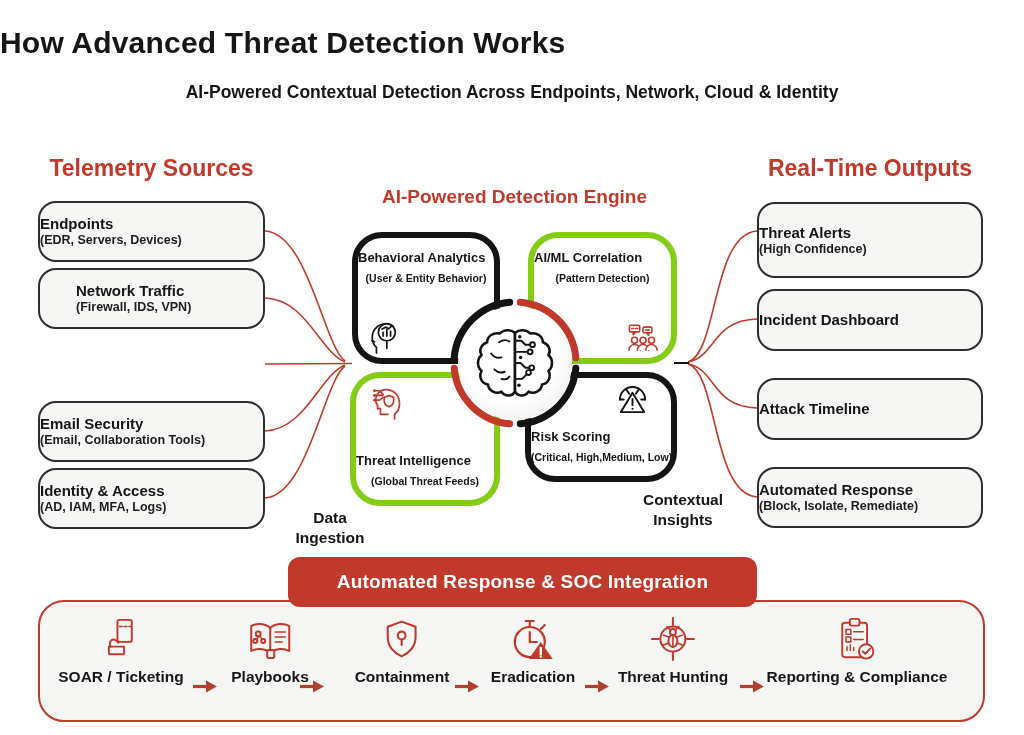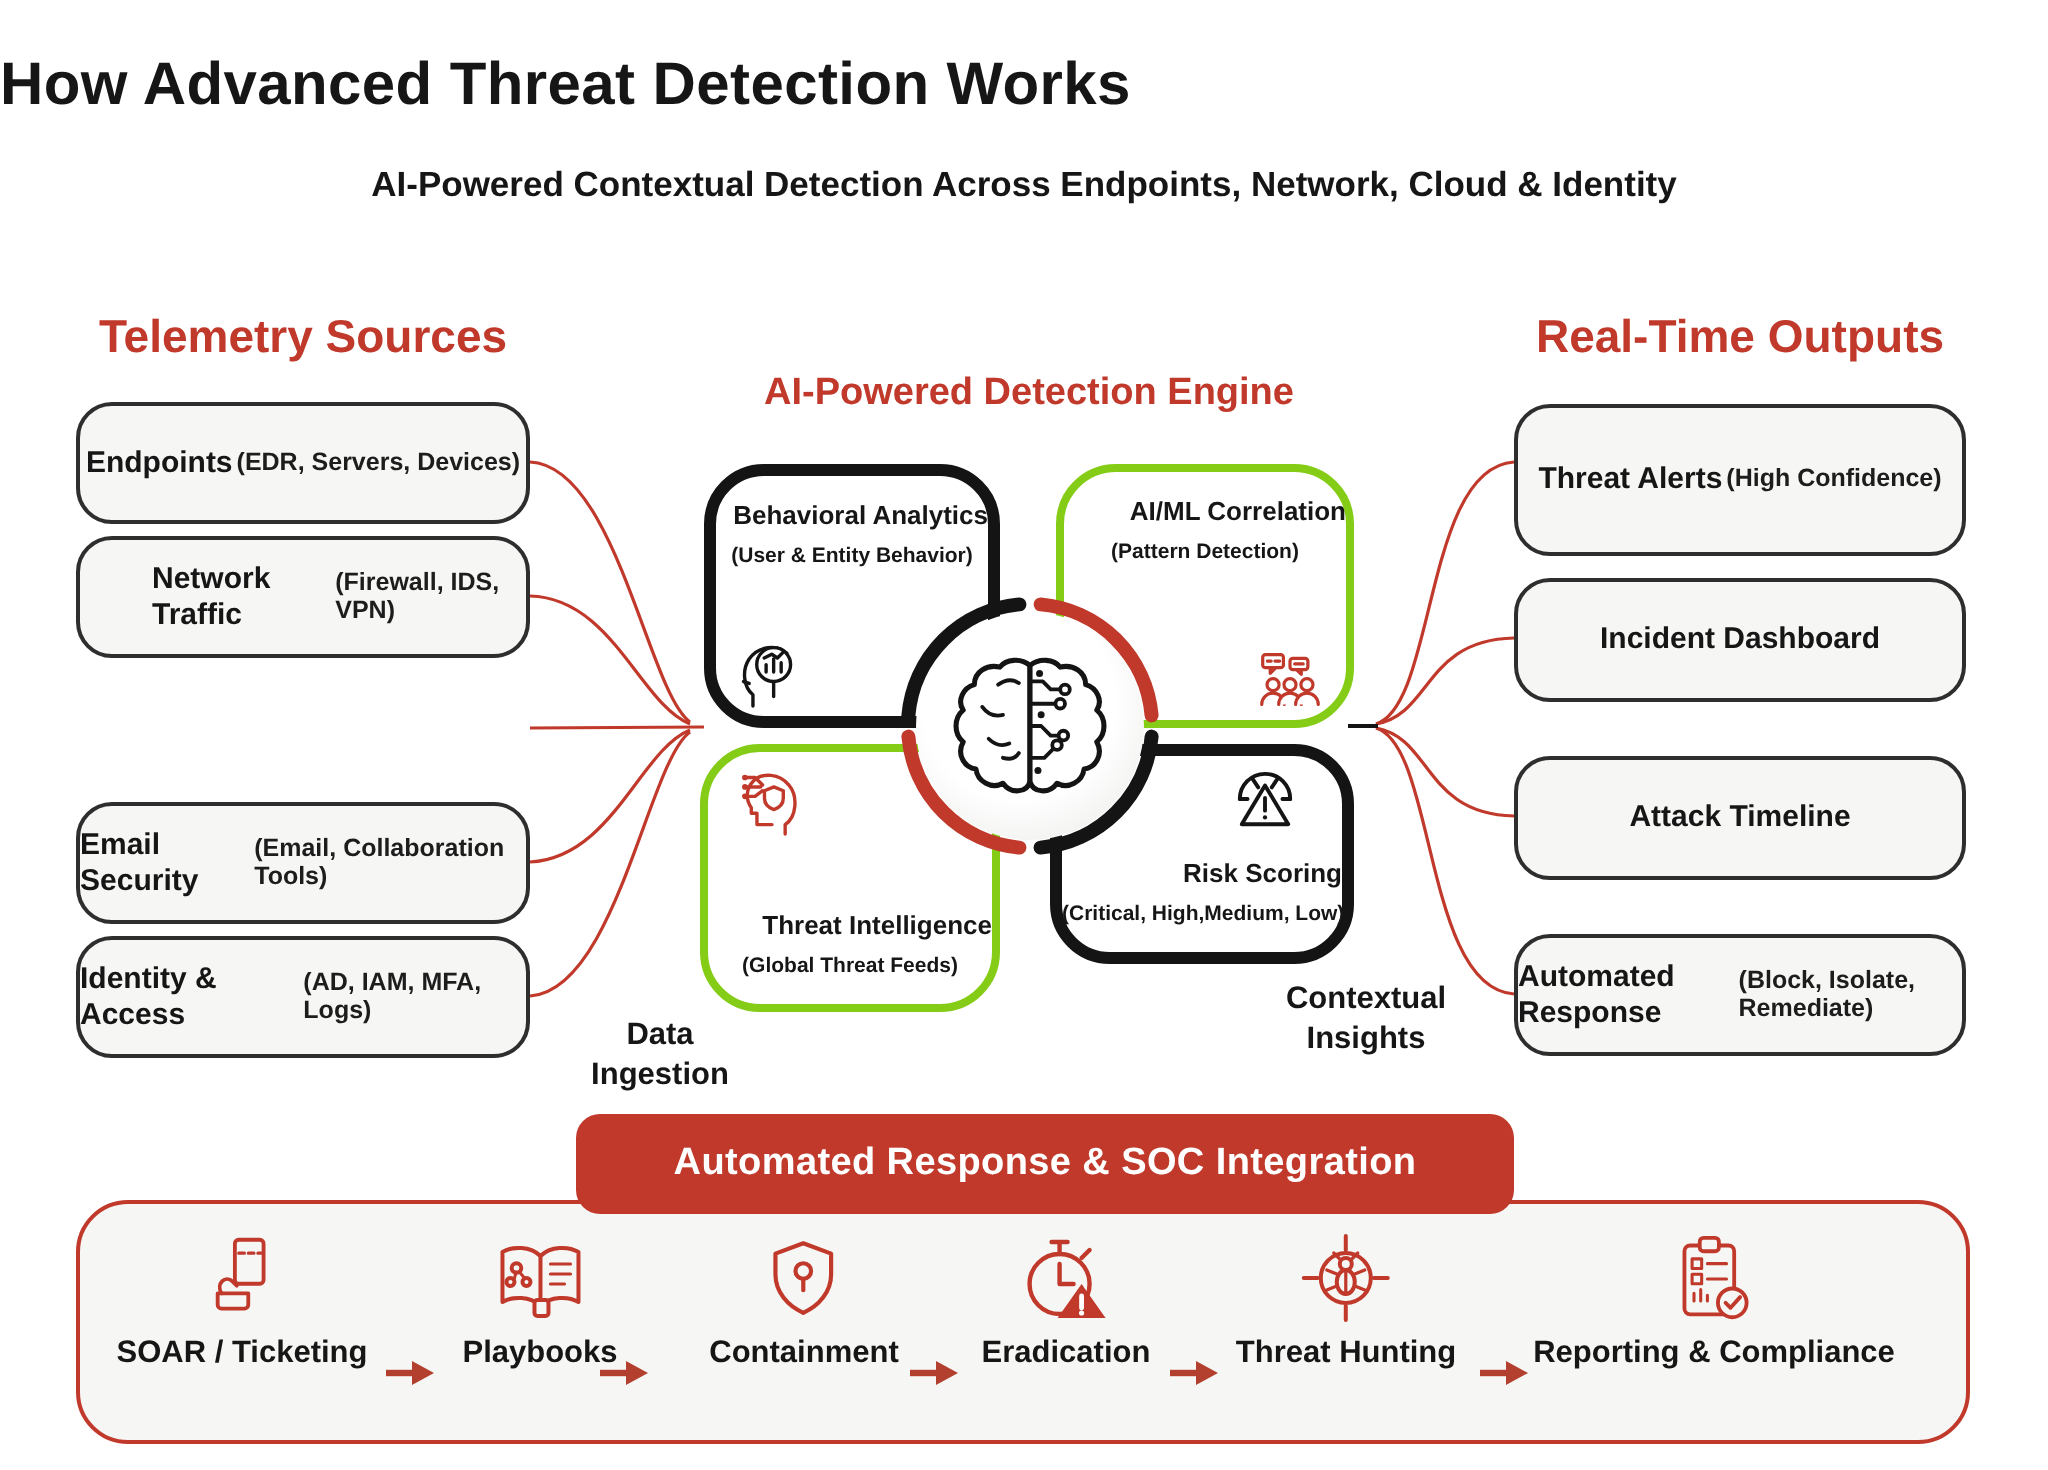--- a/index.html
+++ b/index.html
@@ -7,29 +7,29 @@
   #canvas{position:relative;width:1024px;height:735px;background:#fff;}
   .abs{position:absolute;}
 
   
   .main-title{left:0;top:26px;width:1024px;font-size:30px;font-weight:800;letter-spacing:.2px;}
   .sub-title{left:0;top:82px;width:1024px;font-size:17.5px;font-weight:700;text-align:center;}
   .col-head{font-size:23px;font-weight:800;color:#c0392b;text-align:center;}
 
   
   .obox{box-sizing:border-box;background:#f6f6f4;border:2px solid #2e2e2e;border-radius:18px;
-    display:flex;flex-direction:row;align-items:center;justify-content:center;gap:2px;z-index:2;}
+    display:flex;flex-direction:column;justify-content:center;gap:2px;z-index:2;}
   .obox .t{font-size:15px;font-weight:800;line-height:1.15;}
   .obox .s{font-size:12.5px;font-weight:600;color:#1d1d1d;line-height:1.1;}
 
   
   .ebox{box-sizing:border-box;background:#ffffff;border-radius:30px;z-index:2;}
   .ebox.blk{border:6px solid #141414;}
-  .ebox.red{border:4px solid #84cc16;}
-  .ebox .t{font-size:13px;font-weight:800;text-align:right;line-height:1.1;}
+  .ebox.red{border:6px solid #84cc16;}
+  .ebox .t{font-size:13px;font-weight:800;text-align:left;line-height:1.1;}
   .ebox .s{font-size:10.5px;font-weight:600;text-align:center;white-space:nowrap;margin-top:7px;}
   .etext-top{position:absolute;left:0;right:0;top:13px;}
   .etext-bottom{position:absolute;left:0;right:0;bottom:13px;}
   .eicon{position:absolute;}
 
   
   #hub{left:458px;top:306px;width:114px;height:114px;border-radius:50%;z-index:3;
     background:radial-gradient(circle at 45% 40%, #ffffff 52%, #e7e7e5 100%);
     display:flex;align-items:center;justify-content:center;}
   #hub-arcs{left:448px;top:296px;z-index:3;pointer-events:none;}

